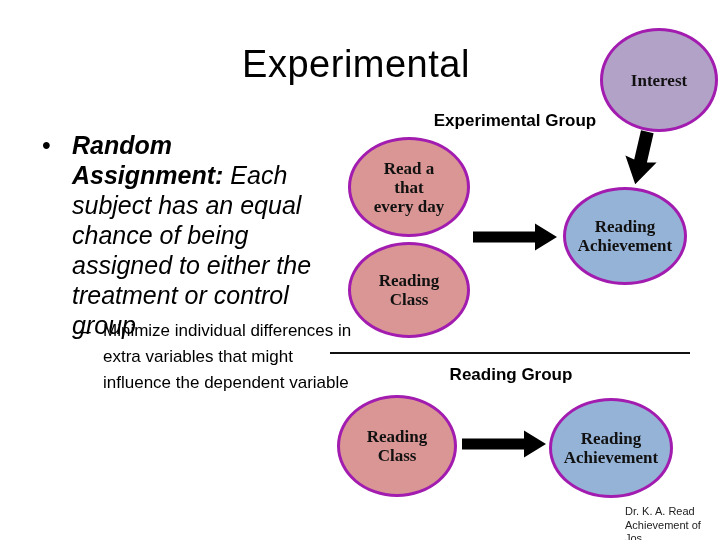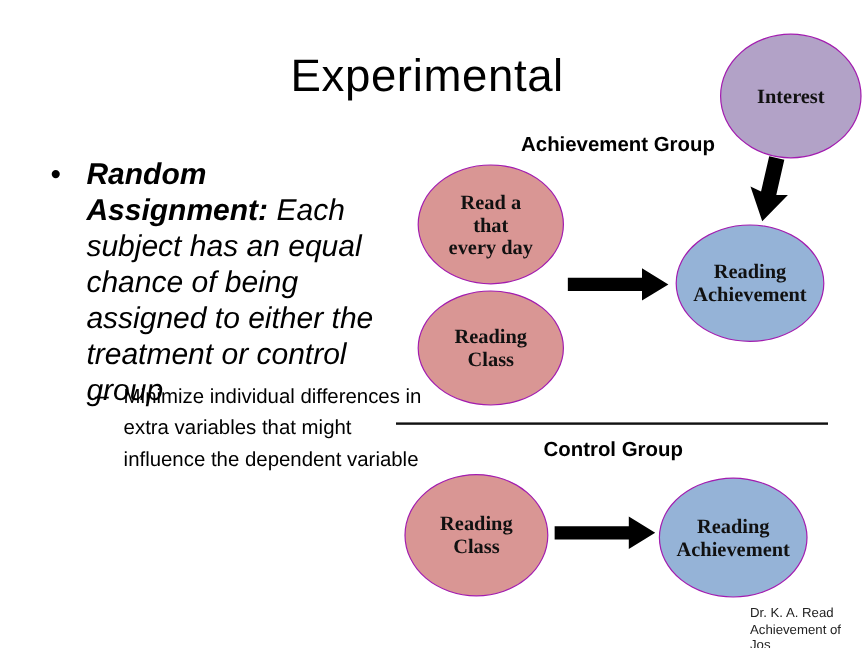--- a/index.html
+++ b/index.html
@@ -45,21 +45,21 @@
   .group-label {
     position: absolute;
     font-size: 17px;
     font-weight: 600;
     text-align: center;
     width: 170px;
   }
   .ellipse {
     position: absolute;
     border-radius: 50%;
-    border: 1px solid #a21caf;
+    border: 3px solid #a21caf;
     display: flex;
     align-items: center;
     justify-content: center;
     text-align: center;
   }
   .node-label {
     font-family: "Liberation Serif", serif;
     font-weight: 700;
     font-size: 17px;
     line-height: 19px;
@@ -84,21 +84,21 @@
 
   <span class="bullet-marker">•</span>
   <div class="bullet-text">
     <span class="bold">Random Assignment:</span>
     <span>Each subject has an equal chance of being assigned to either the treatment or control group</span>
   </div>
 
   <span class="sub-marker">–</span>
   <div class="sub-text">Minimize individual differences in extra variables that might influence the dependent variable</div>
 
-  <div class="group-label" style="left:430px; top:111px;">Achievement Group</div>
+  <div class="group-label" style="left:430px; top:111px;">Experimental Group</div>
 
   <div class="ellipse" style="left: 600px; top: 28px; width: 118px; height: 104px; background-color: rgb(178, 162, 199);">
     <span class="node-label">Interest</span>
   </div>
 
   <div class="ellipse" style="left: 348px; top: 137px; width: 122px; height: 100px; background-color: rgb(217, 150, 148);">
     <span class="node-label">Read a
 that
 every day</span>
   </div>
@@ -116,21 +116,21 @@
   <svg class="arrow" style="left:613px; top:129px;" width="50" height="60" viewBox="0 0 50 60">
     <polygon points="28,1.3 40.6,4.2 33.9,33.4 43.6,33.6 22.2,55.3 12.4,26.4 21.2,30.5" style="fill: rgb(0, 0, 0);"></polygon>
   </svg>
 
   <svg class="arrow" style="left:473px; top:222px;" width="86" height="30" viewBox="0 0 86 30">
     <polygon points="0,9.5 62,9.5 62,1.5 84,15 62,28.5 62,20.5 0,20.5" style="fill: rgb(0, 0, 0);"></polygon>
   </svg>
 
   <div class="sep-line" style="background-color: rgb(17, 17, 17);"></div>
 
-  <div class="group-label" style="left:426px; top:365px;">Control Group</div>
+  <div class="group-label" style="left:426px; top:365px;">Reading Group</div>
 
   <div class="ellipse" style="left: 337px; top: 395px; width: 120px; height: 102px; background-color: rgb(217, 150, 148);">
     <span class="node-label">Reading
 Class</span>
   </div>
 
   <svg class="arrow" style="left:462px; top:429px;" width="86" height="30" viewBox="0 0 86 30">
     <polygon points="0,9.5 62,9.5 62,1.5 84,15 62,28.5 62,20.5 0,20.5" style="fill: rgb(0, 0, 0);"></polygon>
   </svg>
 

